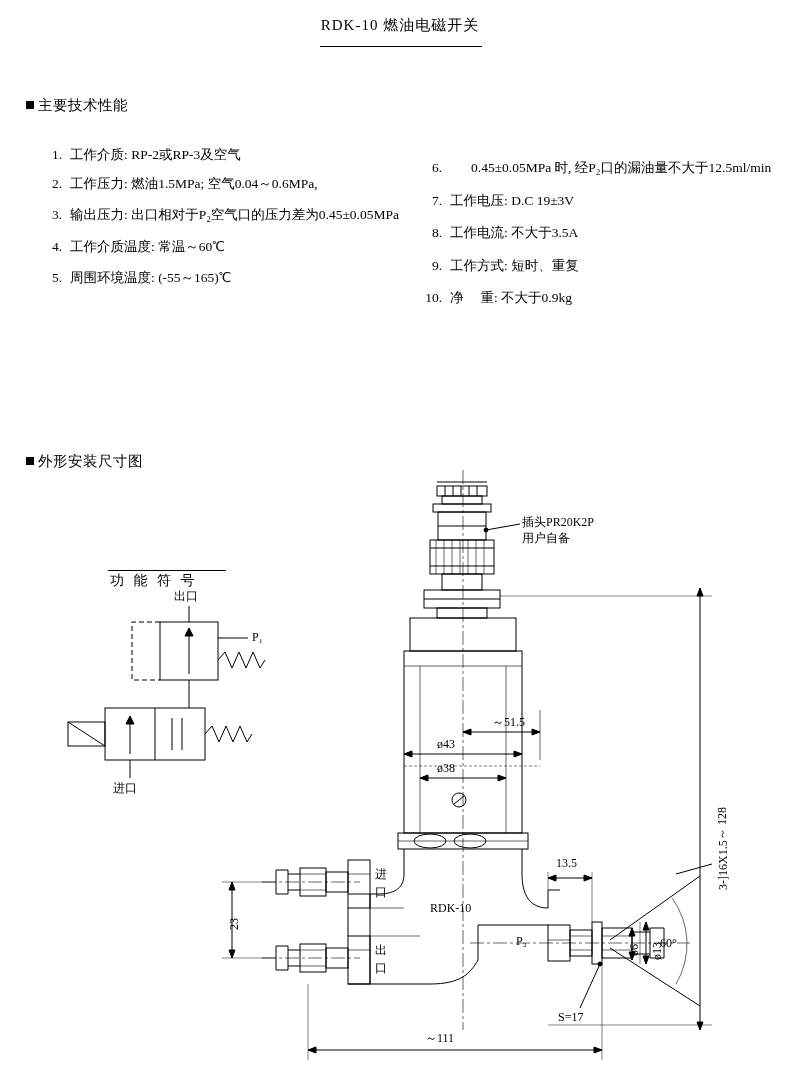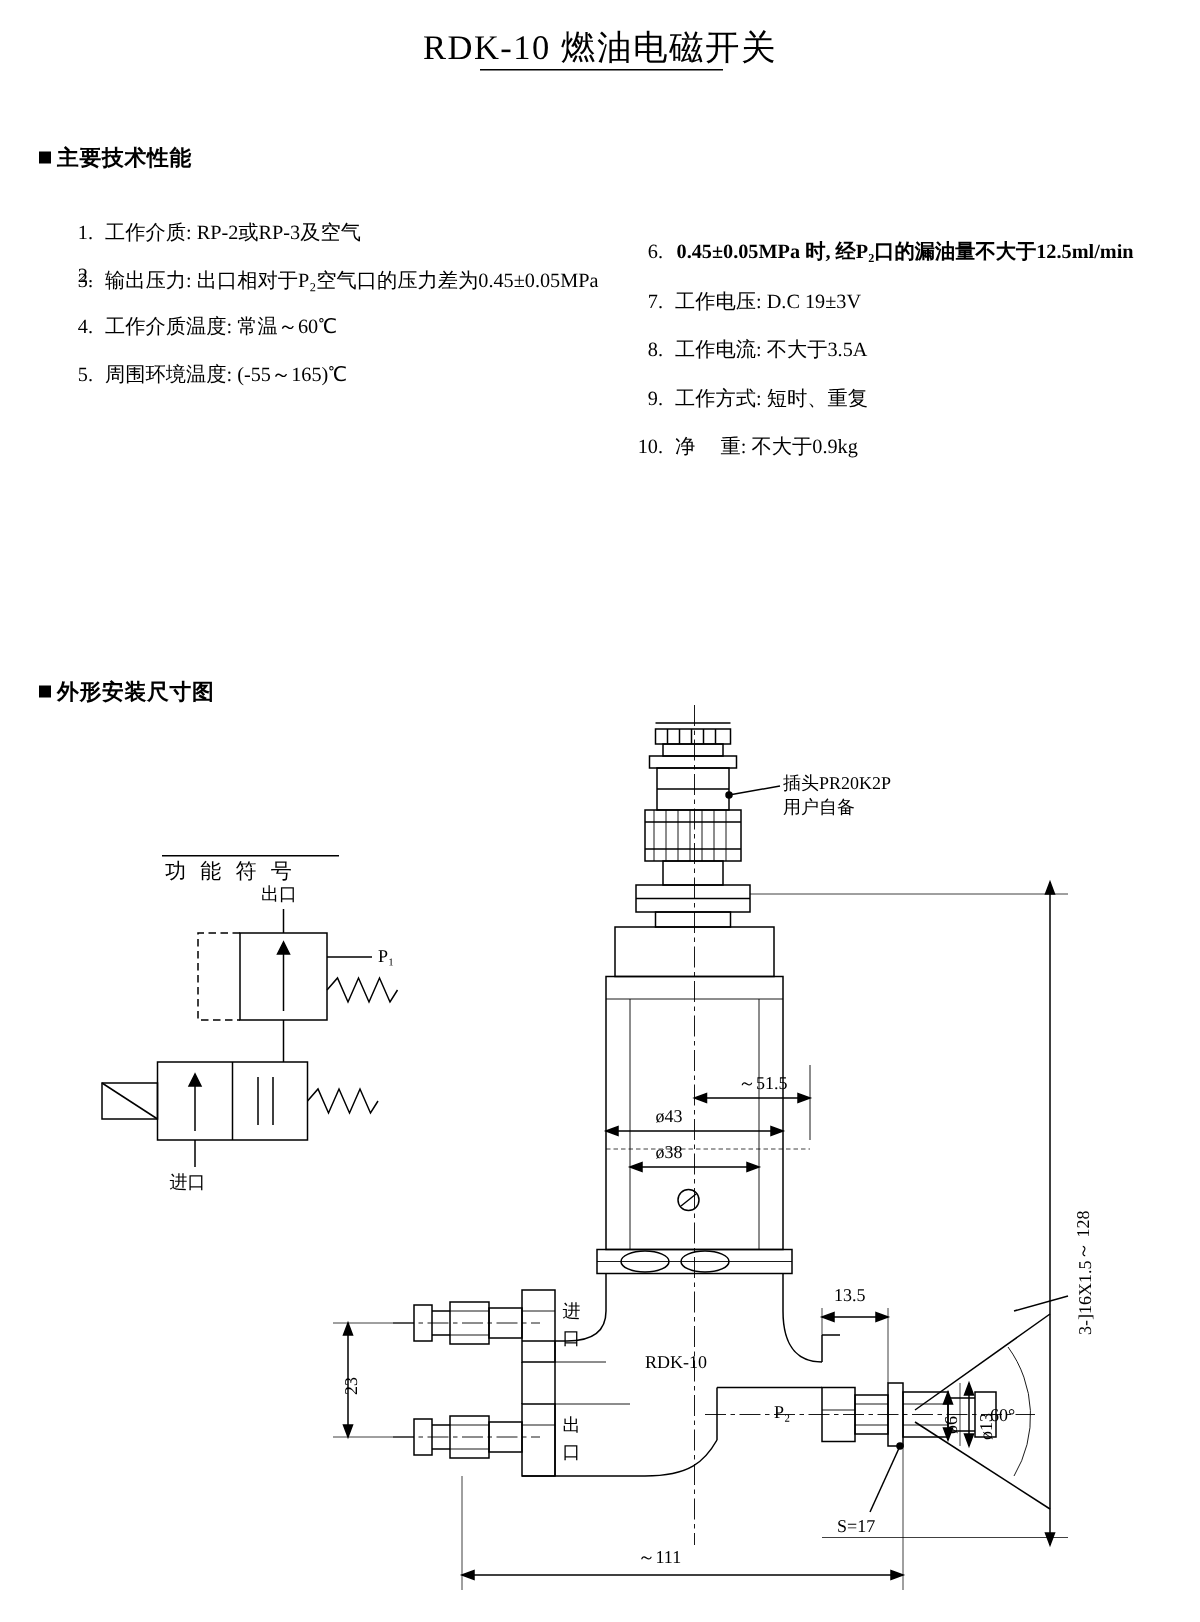--- a/index.html
+++ b/index.html
@@ -21,36 +21,36 @@
     width: 800px;
     height: 1081px;
   }
   
   .doc-title {
     position: absolute;
     left: 0;
     top: 16px;
     width: 800px;
     text-align: center;
-    font-size: 23px;
+    font-size: 15px;
     letter-spacing: 1px;
   }
   .doc-title-underline {
     position: absolute;
     left: 320px;
     top: 46px;
     width: 162px;
     height: 1px;
     background: #000;
   }
   
   .section-heading {
     position: absolute;
     font-size: 14.5px;
-    font-weight: bold;
+    font-weight: normal;
     letter-spacing: 0.5px;
   }
   .section-heading .marker {
     display: inline-block;
     width: 8px;
     height: 8px;
     background: #000;
     margin-right: 4px;
     vertical-align: 1px;
   }
@@ -81,21 +81,21 @@
   .spec-item .txt {
     display: block;
     margin-left: 30px;
     white-space: pre-wrap;
   }
   .spec-item .txt .l2 {
     display: block;
     margin-top: 13px;
     margin-left: 16px;
   }
-  #spec-col-right .spec-item .txt .l2 { margin-left: 1px; font-weight: bold; }
+  #spec-col-right .spec-item .txt .l2 { margin-left: 21px; }
 
   
   .drawing {
     position: absolute;
     left: 0;
     top: 470px;
     width: 800px;
     height: 610px;
   }
   .drawing svg { display: block; }
@@ -134,21 +134,21 @@
 
   <div class="section-heading" id="spec-heading"><span class="marker"></span><span>主要技术性能</span></div>
 
   <div class="spec-col" id="spec-col-left">
     <div class="spec-item">
       <span class="num">1.</span>
       <span class="txt"><span>工作介质: RP-2或RP-3及空气</span></span>
     </div>
     <div class="spec-item">
       <span class="num">2.</span>
-      <span class="txt"></span>
+      <span class="txt"><span>工作压力: 燃油1.5MPa; 空气0.04～0.6MPa,</span></span>
     </div>
     <div class="spec-item" style="margin-top:18px;">
       <span class="num">3.</span>
       <span class="txt"><span>输出压力: 出口相对于P₂空气口的压力差为0.45±0.05MPa</span></span>
     </div>
     <div class="spec-item" style="margin-top:18px;">
       <span class="num">4.</span>
       <span class="txt"><span>工作介质温度: 常温～60℃</span></span>
     </div>
     <div class="spec-item" style="margin-top:18px;">

